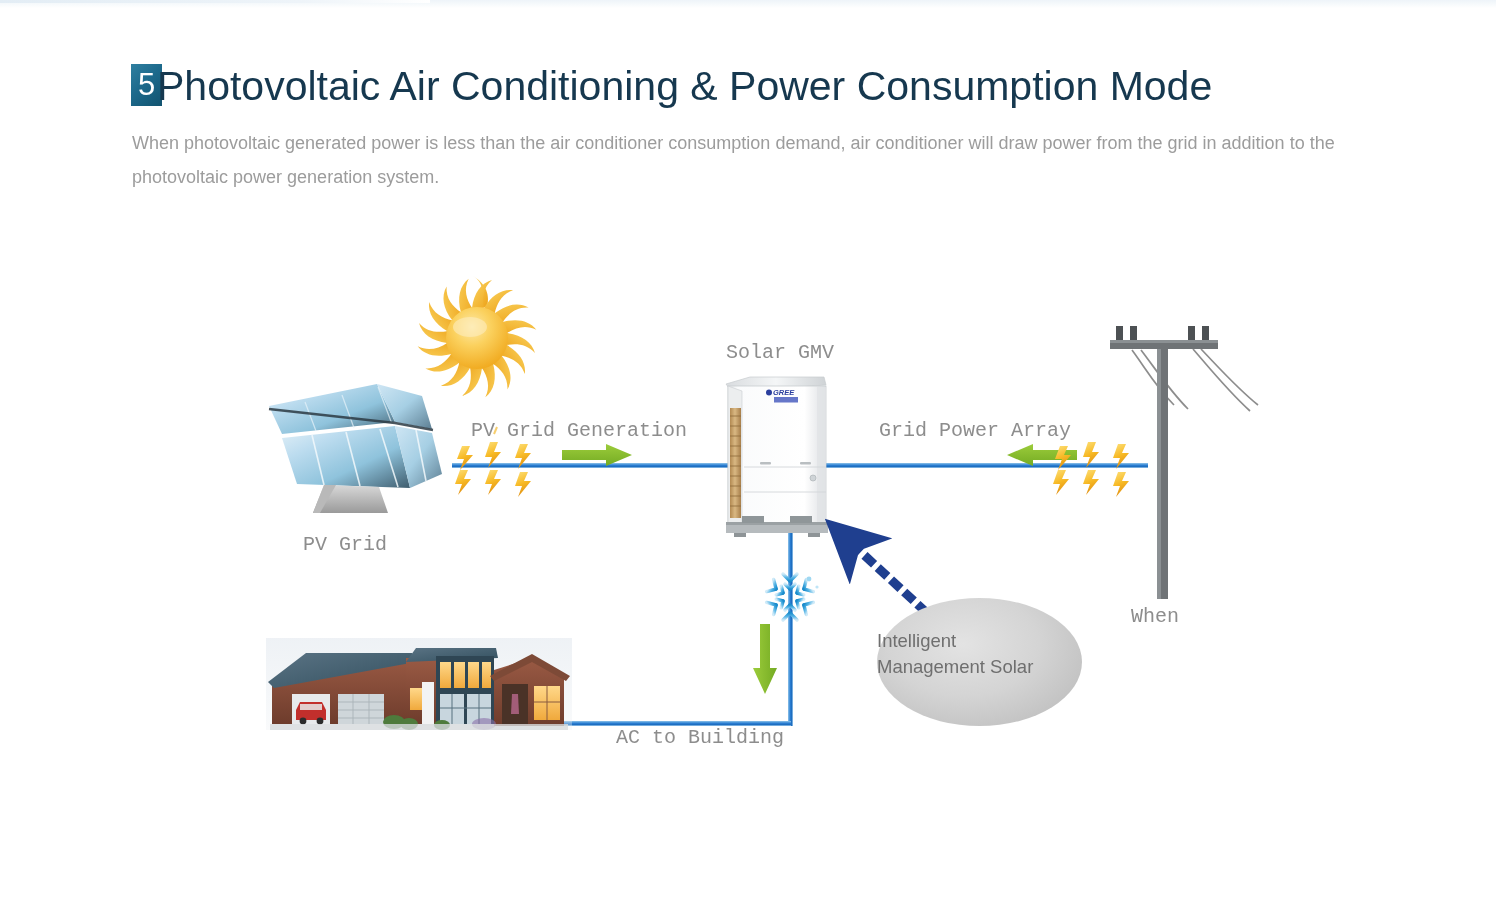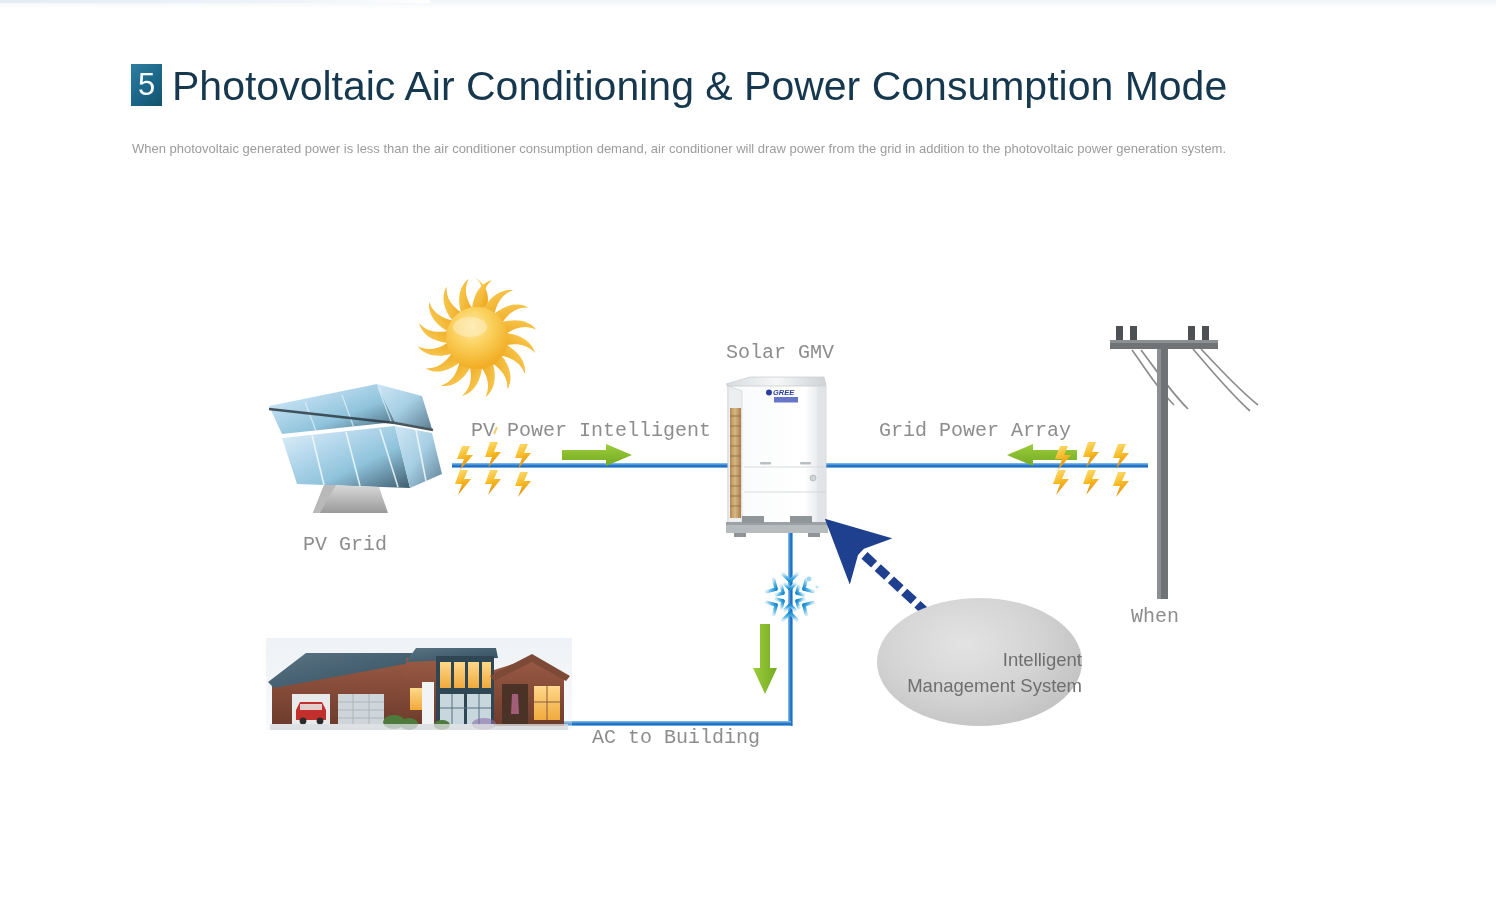--- a/index.html
+++ b/index.html
@@ -29,31 +29,31 @@
     position: absolute; left: 131px; top: 64px;
     width: 31px; height: 42px;
     background: linear-gradient(135deg, #2f7fa0 0%, #1d6a8c 45%, #12536f 100%);
     color: #ffffff;
     font-size: 31px; line-height: 42px;
     text-align: center;
     font-family: "Liberation Sans", sans-serif;
     letter-spacing: 0;
   }
   .title {
-    position: absolute; left: 172px; top: 58px;
+    position: absolute; left: 157px; top: 58px;
     font-size: 41px;
     line-height: 56px;
     color: #16384f;
     white-space: nowrap;
     font-family: "Liberation Sans", sans-serif;
   }
   .subtitle {
-    position: absolute; left: 132px; top: 132px;
+    position: absolute; left: 132px; top: 126px;
     width: 1290px;
-    font-size: 13px;
+    font-size: 18px;
     line-height: 34px;
     color: #9c9c9c;
     font-family: "Liberation Sans", sans-serif;
   }
 
   
   .diagram { position: absolute; left: 0; top: 0; width: 1496px; height: 916px; }
 
   .lbl {
     position: absolute;
@@ -74,25 +74,24 @@
   }
 
   .ims-ellipse {
     position: absolute;
     left: 877px; top: 598px; width: 205px; height: 128px;
     border-radius: 50%;
     background: radial-gradient(ellipse at 42% 36%, #e3e3e3 0%, #d4d4d4 45%, #c2c2c2 78%, #b8b8b8 100%);
   }
   .ims-text {
     position: absolute; left: 877px; top: 628px; width: 205px;
-    text-align: right;
+    text-align: left;
     font-size: 18.5px; line-height: 26px;
     color: #6f6f6f;
     font-family: "Liberation Sans", sans-serif;
-    margin-top: 19px;
   }
 
   svg { display: block; overflow: visible; }
 </style>
 </head>
 <body>
 
 <div id="page">
 
   <div class="top-band"></div>
@@ -250,21 +249,21 @@
 
     <svg style="position:absolute; left:562px; top:444px;" width="72" height="24" viewBox="0 0 72 24">
       <defs>
         <linearGradient id="grnR" x1="0" y1="0" x2="0" y2="1">
           <stop offset="0%" stop-color="#9ccc3b"></stop>
           <stop offset="100%" stop-color="#74ab23"></stop>
         </linearGradient>
       </defs>
       <path d="M0,6 L44,6 L44,0 L70,11 L44,22 L44,16 L0,16 Z" fill="url(#grnR)"></path>
     </svg>
-    <div class="lbl" style="left:471px; top:419px;">PV Power Intelligent</div>
+    <div class="lbl" style="left:471px; top:419px;">PV Grid Generation</div>
 
     <div class="lbl" style="left:726px; top:341px;">Solar GMV</div>
     <svg style="position:absolute; left:720px; top:372px;" width="112" height="166" viewBox="0 0 112 166">
       <defs>
         <linearGradient id="bodyG" x1="0" y1="0" x2="1" y2="0">
           <stop offset="0%" stop-color="#e6e8ea"></stop>
           <stop offset="10%" stop-color="#fafbfc"></stop>
           <stop offset="78%" stop-color="#ffffff"></stop>
           <stop offset="100%" stop-color="#dcdfe2"></stop>
         </linearGradient>
@@ -452,21 +451,21 @@
         <marker id="navyHead" markerWidth="7" markerHeight="7" refX="3.2" refY="3.5" orient="auto">
           <path d="M0,0 L7,3.5 L0,7 L1.8,3.5 Z" fill="#1f3f8f"></path>
         </marker>
       </defs>
       <line x1="97" y1="88" x2="20" y2="17" stroke="#1f3f8f" stroke-width="9" stroke-dasharray="13 5" marker-end="url(#navyHead)"></line>
     </svg>
 
     <div class="ims-ellipse"></div>
     <div class="ims-text">
       <div>Intelligent</div>
-      <div>Management System</div>
+      <div>Management Solar</div>
     </div>
 
     <svg style="position:absolute; left:266px; top:636px;" width="306" height="99" viewBox="0 0 306 99">
       <defs>
         <linearGradient id="skyG" x1="0" y1="0" x2="0" y2="1">
           <stop offset="0%" stop-color="#cfd9e4"></stop>
           <stop offset="100%" stop-color="#eef1f4"></stop>
         </linearGradient>
         <linearGradient id="roofG" x1="0" y1="0" x2="1" y2="1">
           <stop offset="0%" stop-color="#5a7384"></stop>
@@ -538,16 +537,16 @@
       <g fill="#4e7b3c">
         <ellipse cx="128" cy="86" rx="11" ry="7"></ellipse>
         <ellipse cx="143" cy="88" rx="9" ry="6"></ellipse>
         <ellipse cx="176" cy="89" rx="8" ry="5"></ellipse>
       </g>
       <ellipse cx="218" cy="88" rx="12" ry="6" fill="#8b6fa8" opacity="0.6"></ellipse>
 
       <rect x="4" y="88" width="298" height="6" fill="#d7dbdd" opacity="0.8"></rect>
     </svg>
 
-    <div class="lbl" style="left:592px; top:726px;">AC to Building</div>
+    <div class="lbl" style="left:616px; top:726px;">AC to Building</div>
 
   </div>
 </div>
 
 </body></html>

